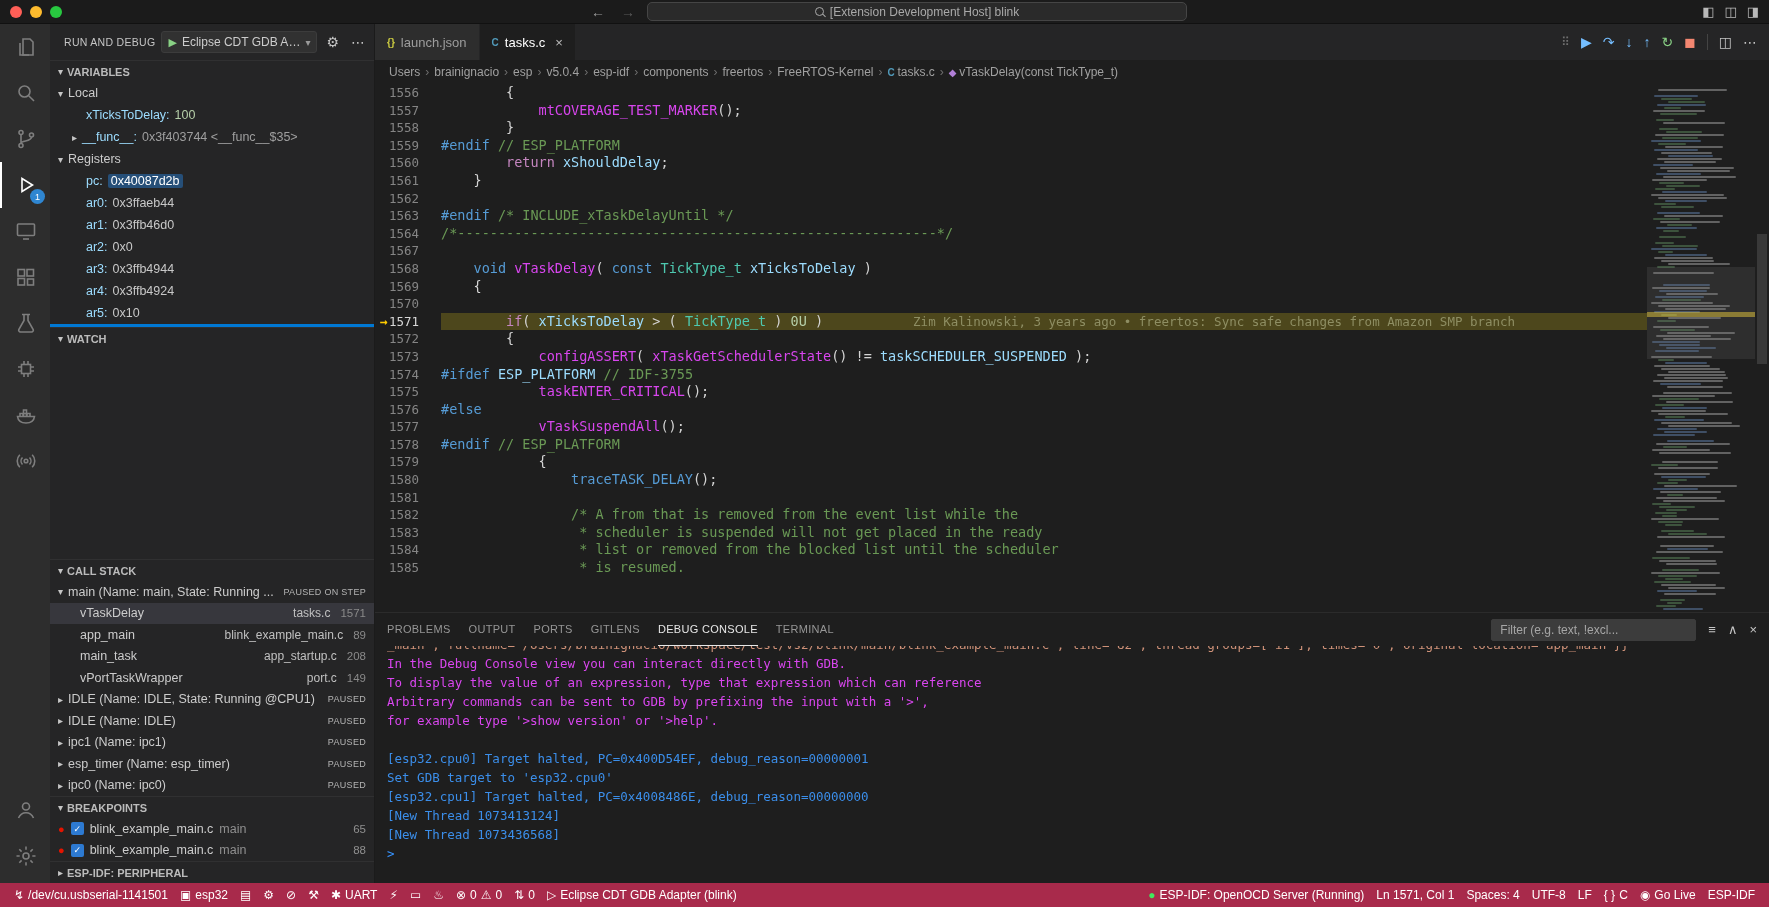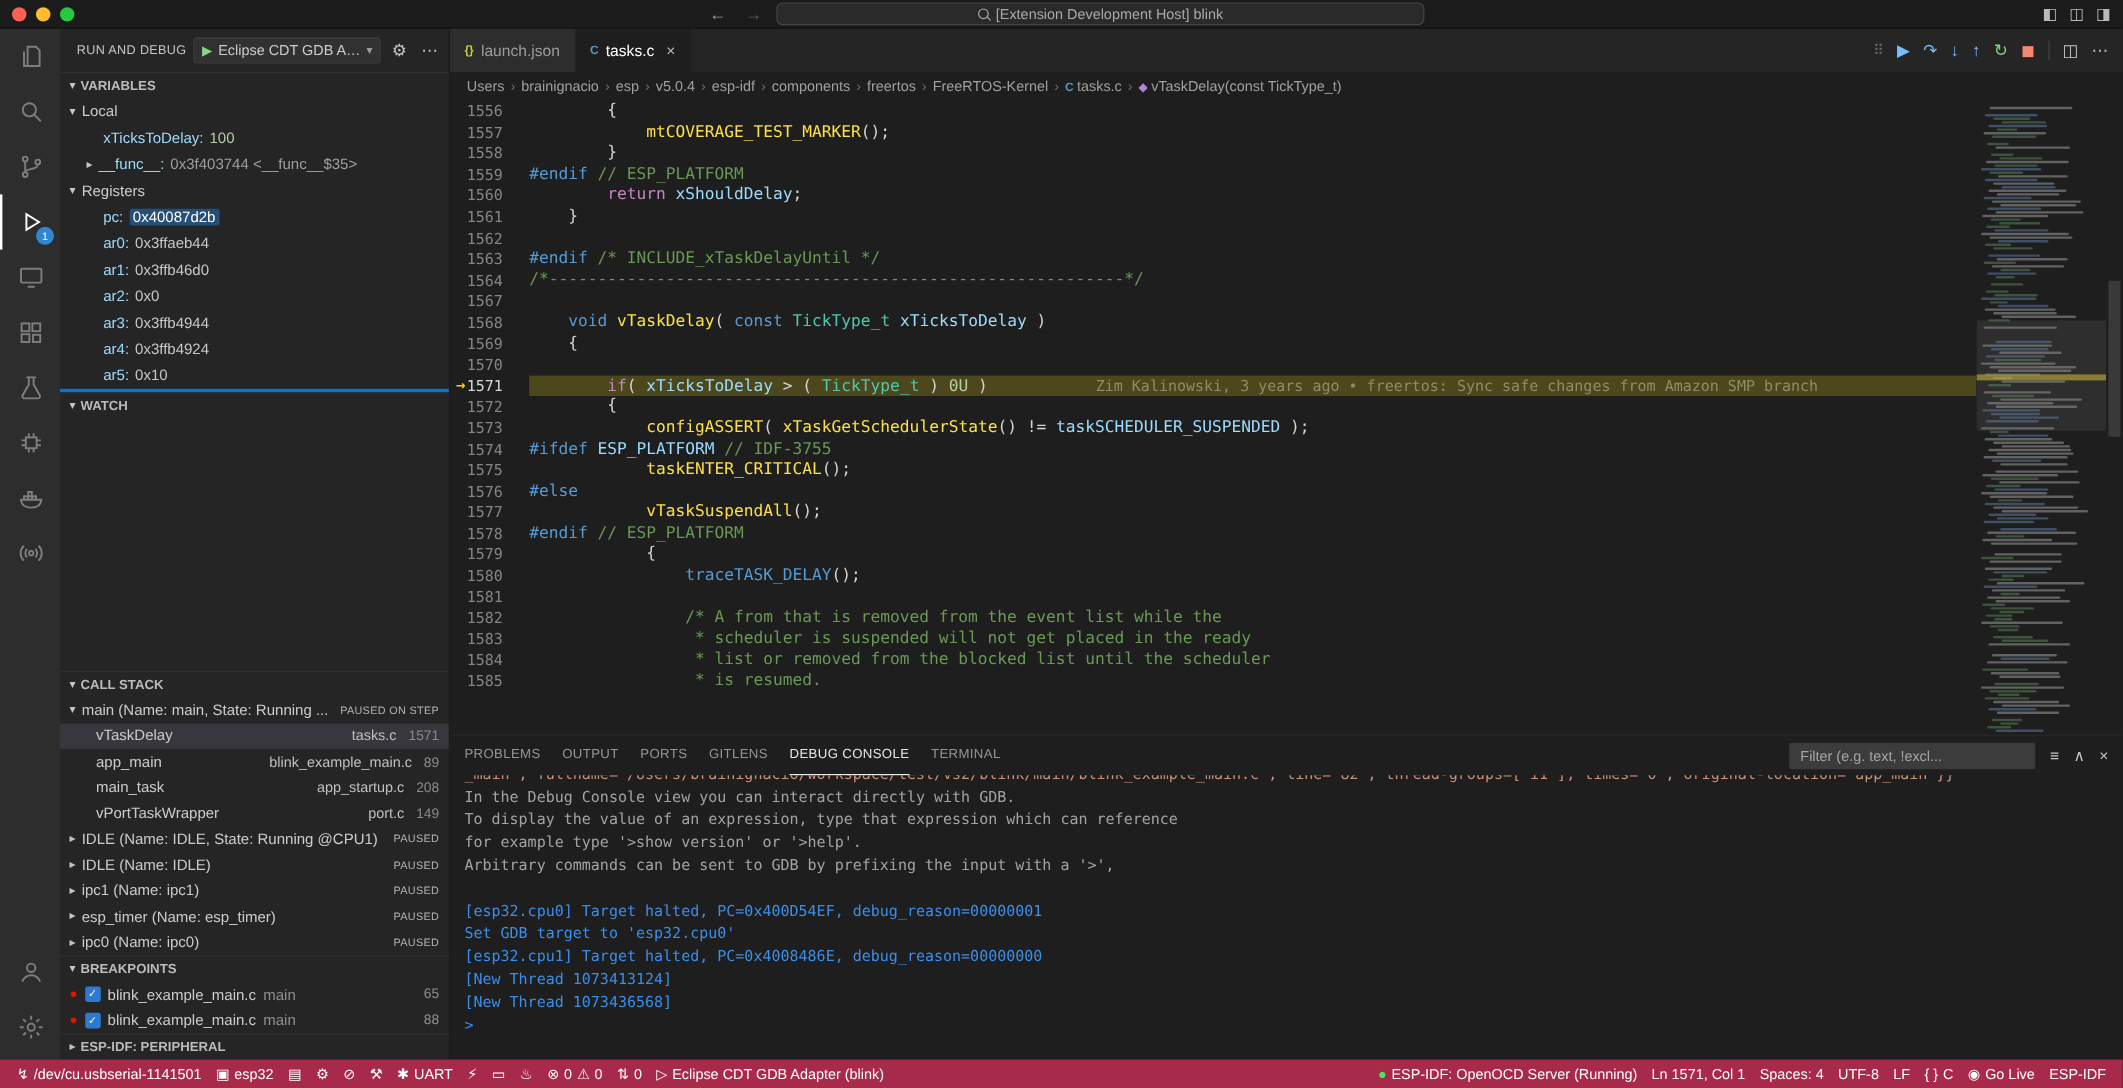--- a/index.html
+++ b/index.html
@@ -99,21 +99,21 @@
   .code-region{height:528px;display:flex;flex:none;position:relative;background:#1e1e1e}
   .code-lines{flex:1;min-width:0;font-family:"DejaVu Sans Mono","Liberation Mono",monospace}
   .cl{display:flex;height:17.6px;line-height:17.6px}
   .gut{width:66px;flex:none;display:flex;justify-content:flex-end;padding-right:22px;
        color:#858585;font-size:12.5px;position:relative}
   .dbg-arrow{position:absolute;left:5px;top:0;color:#ffcc00;font-weight:700;font-size:13px}
   .ltx{flex:1;white-space:pre;overflow:hidden;font-size:13.5px;color:#d4d4d4}
   .cl.cur .ltx{background:#4d471c}
   .cl.cur .gut{color:#d7d7d7}
   .blame{color:#8e8e63;margin-left:90px;font-size:12.5px}
-  .tk-d{color:#d4d4d4}.tk-kw{color:#569cd6}.tk-ct{color:#c586c0}.tk-fn{color:#fde047}
+  .tk-d{color:#d4d4d4}.tk-kw{color:#569cd6}.tk-ct{color:#c586c0}.tk-fn{color:#d946ef}
   .tk-ty{color:#4ec9b0}.tk-va{color:#9cdcfe}.tk-nu{color:#b5cea8}.tk-co{color:#6a9955}
 
   .minimap{width:108px;flex:none;position:relative;overflow:hidden;background:#1e1e1e}
   .mm-rows{position:absolute;inset:0;padding:2px 4px}
   .mm-row{height:3px;display:flex}
   .mm-bar{height:2px;border-radius:1px;opacity:.55}
   .mm-g{background:#578057}.mm-b{background:#5b79a0}.mm-w{background:#9a9a9a}
   .mm-slider{position:absolute;left:0;right:0;top:183px;height:92px;background:rgba(121,121,121,.18)}
   .mm-curline{position:absolute;left:0;right:0;top:228px;height:5px;background:rgba(231,201,60,.5)}
   .vscroll{width:14px;flex:none;position:relative}
@@ -129,21 +129,21 @@
   .panel-right{margin-left:auto;display:flex;align-items:center;gap:12px}
   .filter-input{width:205px;height:22px;background:#3c3c3c;border:1px solid #3c3c3c;border-radius:2px;
                 color:#ccc;font-size:12px;padding:0 8px;outline:none}
   .filter-input::placeholder{color:#a6a6a6}
   .p-ic{color:#c5c5c5;font-size:13px;cursor:pointer}
 
   .console{flex:1;overflow:hidden;padding:0 0 0 12px;
            font-family:"DejaVu Sans Mono","Liberation Mono",monospace;font-size:12.5px;line-height:19px}
   .crow{height:19px;white-space:pre;overflow:hidden}
   .crow:first-child{margin-top:-11px}
-  .c-tan{color:#ce9178}.c-gold{color:#a3a3a3}.c-blue{color:#3b8eea}
+  .c-tan{color:#ce9178}.c-gold{color:#d946ef}.c-blue{color:#3b8eea}
   .prompt-row{height:19px;color:#3794ff}
 
   
   .statusbar{height:24px;background:#a82a4b;display:flex;align-items:center;color:#fff;
              font-size:12px;flex:none;padding:0 8px;justify-content:space-between}
   .st-group{display:flex;align-items:center;height:100%}
   .st-item{display:flex;align-items:center;gap:4px;padding:0 6px;height:100%;white-space:nowrap;cursor:pointer}
   .st-ic{font-size:12px}
 </style>
 </head>
@@ -1143,22 +1143,22 @@
             <input class="filter-input" placeholder="Filter (e.g. text, !excl..." style="">
             <span class="p-ic">≡</span>
             <span class="p-ic">∧</span>
             <span class="p-ic">×</span>
           </div>
         </div>
         <div class="console">
             <div class="crow c-tan">_main", fullname="/Users/brainignacio/workspace/test/vs2/blink/main/blink_example_main.c", line="82", thread-groups=["i1"], times="0", original-location="app_main"}}</div>
             <div class="crow c-gold">In the Debug Console view you can interact directly with GDB.</div>
             <div class="crow c-gold">To display the value of an expression, type that expression which can reference</div>
+            <div class="crow c-gold">Arbitrary commands can be sent to GDB by prefixing the input with a '&gt;',</div>
             <div class="crow c-gold">for example type '&gt;show version' or '&gt;help'.</div>
-            <div class="crow c-gold">Arbitrary commands can be sent to GDB by prefixing the input with a '&gt;',</div>
             <div class="crow c-gold">&nbsp;</div>
             <div class="crow c-blue">[esp32.cpu0] Target halted, PC=0x400D54EF, debug_reason=00000001</div>
             <div class="crow c-blue">Set GDB target to 'esp32.cpu0'</div>
             <div class="crow c-blue">[esp32.cpu1] Target halted, PC=0x4008486E, debug_reason=00000000</div>
             <div class="crow c-blue">[New Thread 1073413124]</div>
             <div class="crow c-blue">[New Thread 1073436568]</div>
             <div class="prompt-row">&gt;</div>
           </div>
       </div>
     </div>

